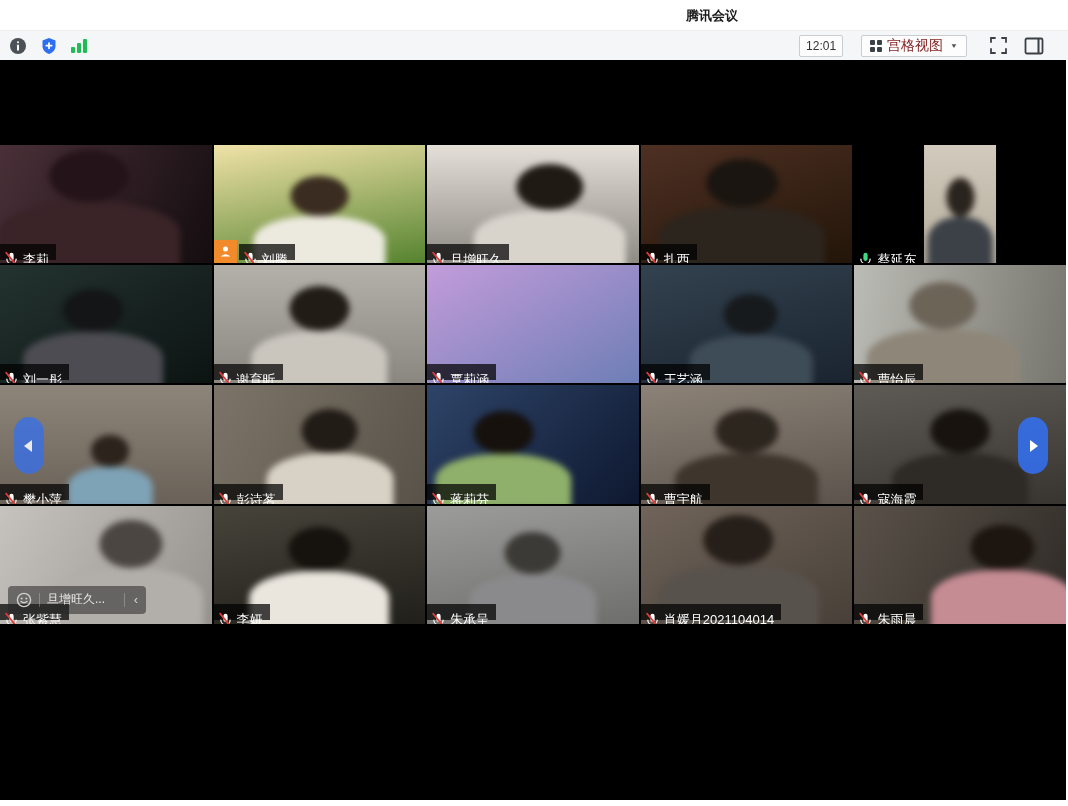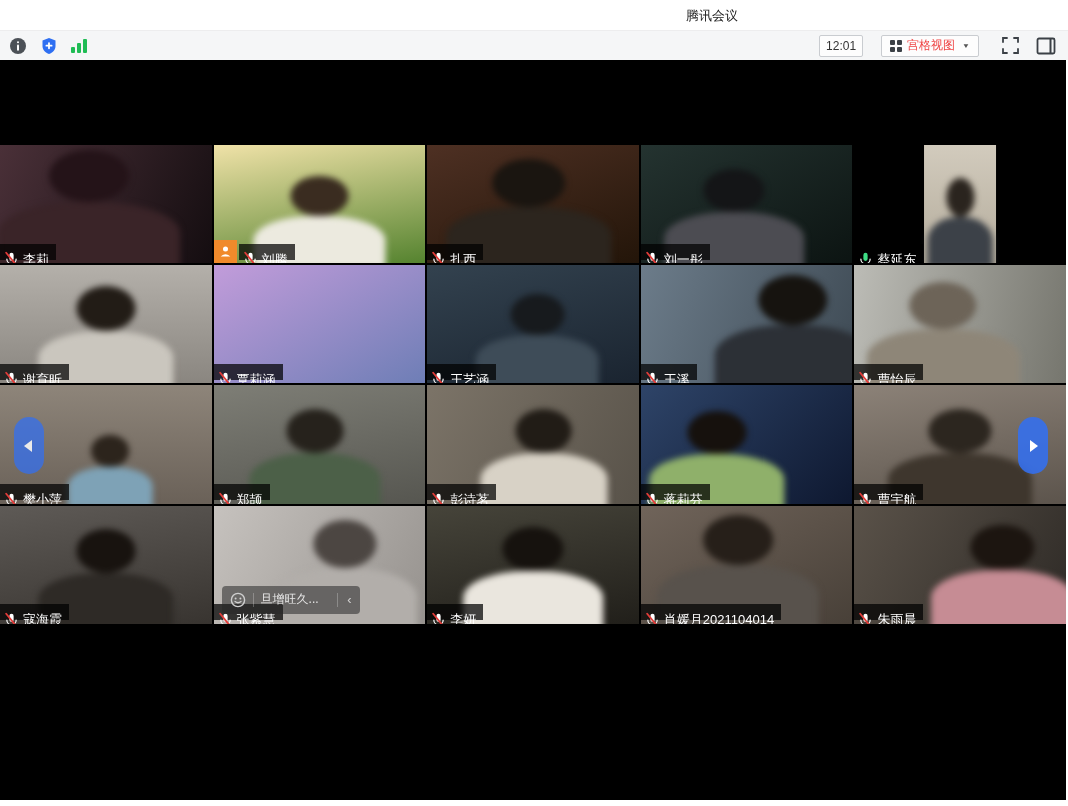--- a/index.html
+++ b/index.html
@@ -1,35 +1,35 @@
 <!DOCTYPE html>
 <html><head>
 <meta charset="utf-8">
 <style>
   * { margin:0; padding:0; box-sizing:border-box; }
   html,body { width:1068px; height:806px; background:#fff; overflow:hidden;
     font-family:"Liberation Sans","DejaVu Sans",sans-serif; }
   .window { position:relative; width:1068px; height:806px; background:#fff; }
 
   
-  .titlebar { position:relative; height:30px; background:#ffffff; }
+  .titlebar { position:relative; height:30px; background:#ffffff;font-weight:bold; }
   .title { position:absolute; left:712px; top:7px; transform:translateX(-50%);
     font-size:13px; color:#1a1a1a; white-space:nowrap; }
 
   
   .toolbar { position:relative; height:30px; background:#f5f6f7;
     border-top:1px solid #ededee; display:flex; align-items:center; }
   .tb-left { display:flex; align-items:center; gap:13px; padding-left:9px; }
-  .tb-right { margin-left:auto; display:flex; align-items:center; padding-right:12px; }
+  .tb-right { margin-left:auto; display:flex; align-items:center; padding-right:24px; }
   .icon-btn { display:flex; align-items:center; justify-content:center; cursor:pointer; }
   .boxed { height:22px; background:#fdfdfd; border:1px solid #c9ccd0; border-radius:2px;
     display:flex; align-items:center; justify-content:center; font-size:12px; color:#333; }
   .time-box { width:44px; margin-right:18px; }
   .view-btn { padding:0 8px; gap:5px; cursor:pointer; }
-  .view-label { font-size:12px; color:#ef4444; }
+  .view-label { font-size:14px; color:#7f1d1d; }
   .caret { font-size:8px; color:#555; transform:scaleY(.8); margin-left:2px; }
   .fs-btn { margin-left:22px; }
   .panel-btn { margin-left:16px; }
   .gridglyph { display:grid; grid-template-columns:5px 5px; grid-template-rows:5px 5px; gap:2px; }
   .gridglyph i { background:#3b4046; border-radius:1px; }
   .sigbars { display:flex; align-items:flex-end; gap:2px; height:14px; }
   .sigbars i { width:4px; background:#1fbc55; border-radius:1px; }
   .sigbars i:nth-child(1){height:6px;} .sigbars i:nth-child(2){height:10px;} .sigbars i:nth-child(3){height:14px;}
 
   
@@ -183,40 +183,85 @@
     <path d="M5.5 11.5 a6.5 6.5 0 0 0 13 0" fill="none" stroke="#fff" stroke-width="1.8" stroke-linecap="round"></path>
     <line x1="12" y1="18.2" x2="12" y2="21" stroke="#fff" stroke-width="1.8" stroke-linecap="round"></line>
     <line x1="8" y1="21.5" x2="16" y2="21.5" stroke="#fff" stroke-width="1.8" stroke-linecap="round"></line>
     <line x1="4.5" y1="2.5" x2="20" y2="21.5" stroke="#e23c39" stroke-width="2.6" stroke-linecap="round"></line>
   </svg></span>
         <span class="pname">刘腾</span>
       </span>
     </div>
   </div>
         <div class="tile">
+    <div class="video" style="background: linear-gradient(rgb(228, 224, 216), rgb(142, 138, 132));">
+      <div class="figure" style="left: 58%; bottom: 0px; transform: translateX(-50%); width: 72%; height: 84%; opacity: 1;">
+        <div class="head" style="background: rgb(32, 26, 20);"></div>
+              <div class="body" style="background: rgb(216, 212, 204);"></div>
+      </div>
+    </div>
+    <div class="label">
+
+      <span class="nameplate">
+        <span class="micwrap"><svg width="17" height="17" viewBox="0 0 24 24">
+    <rect x="9" y="2.5" width="6" height="11.5" rx="3" fill="#ffffff"></rect>
+    <path d="M5.5 11.5 a6.5 6.5 0 0 0 13 0" fill="none" stroke="#fff" stroke-width="1.8" stroke-linecap="round"></path>
+    <line x1="12" y1="18.2" x2="12" y2="21" stroke="#fff" stroke-width="1.8" stroke-linecap="round"></line>
+    <line x1="8" y1="21.5" x2="16" y2="21.5" stroke="#fff" stroke-width="1.8" stroke-linecap="round"></line>
+    <line x1="4.5" y1="2.5" x2="20" y2="21.5" stroke="#e23c39" stroke-width="2.6" stroke-linecap="round"></line>
+  </svg></span>
+        <span class="pname">旦增旺久</span>
+      </span>
+    </div>
+  </div>
+        <div class="tile">
     <div class="video" style="background: linear-gradient(160deg, rgb(78, 48, 35), rgb(35, 21, 9));">
       <div class="figure" style="left: 48%; bottom: 0px; transform: translateX(-50%); width: 78%; height: 88%; opacity: 1;">
         <div class="head" style="background: rgb(26, 21, 16);"></div>
               <div class="body" style="background: rgb(44, 37, 30);"></div>
       </div>
     </div>
     <div class="label">
 
       <span class="nameplate">
         <span class="micwrap"><svg width="17" height="17" viewBox="0 0 24 24">
     <rect x="9" y="2.5" width="6" height="11.5" rx="3" fill="#ffffff"></rect>
     <path d="M5.5 11.5 a6.5 6.5 0 0 0 13 0" fill="none" stroke="#fff" stroke-width="1.8" stroke-linecap="round"></path>
     <line x1="12" y1="18.2" x2="12" y2="21" stroke="#fff" stroke-width="1.8" stroke-linecap="round"></line>
     <line x1="8" y1="21.5" x2="16" y2="21.5" stroke="#fff" stroke-width="1.8" stroke-linecap="round"></line>
     <line x1="4.5" y1="2.5" x2="20" y2="21.5" stroke="#e23c39" stroke-width="2.6" stroke-linecap="round"></line>
   </svg></span>
         <span class="pname">扎西</span>
       </span>
     </div>
   </div>
+        <div class="tile active">
+    <div class="video" style="background: rgb(0, 0, 0);">
+
+    <div class="pvideo" style="background: linear-gradient(rgb(210, 203, 189), rgb(180, 172, 156));">
+              <div class="figure" style="left: 50%; bottom: 0px; transform: translateX(-50%); width: 90%; height: 72%; opacity: 1;">
+        <div class="head" style="background: rgb(42, 36, 30);"></div>
+                <div class="body" style="background: rgb(60, 65, 72);"></div>
+      </div>
+            </div>
+          </div>
+    <div class="label">
+
+      <span class="nameplate">
+        <span class="micwrap"><svg width="17" height="17" viewBox="0 0 24 24">
+    <rect x="9" y="2.5" width="6" height="11.5" rx="3" fill="#3ddc84"></rect>
+    <path d="M5.5 11.5 a6.5 6.5 0 0 0 13 0" fill="none" stroke="#fff" stroke-width="1.8" stroke-linecap="round"></path>
+    <line x1="12" y1="18.2" x2="12" y2="21" stroke="#fff" stroke-width="1.8" stroke-linecap="round"></line>
+    <line x1="8" y1="21.5" x2="16" y2="21.5" stroke="#fff" stroke-width="1.8" stroke-linecap="round"></line>
+
+  </svg></span>
+        <span class="pname">蔡延东</span>
+      </span>
+    </div>
+  </div>
         <div class="tile">
     <div class="video" style="background: linear-gradient(150deg, rgb(36, 51, 48), rgb(12, 20, 18));">
       <div class="figure" style="left: 44%; bottom: 0px; transform: translateX(-50%); width: 66%; height: 80%; opacity: 1;">
         <div class="head" style="background: rgb(20, 21, 23);"></div>
               <div class="body" style="background: rgb(76, 76, 82);"></div>
       </div>
     </div>
     <div class="label">
 
       <span class="nameplate">
@@ -224,44 +269,20 @@
     <rect x="9" y="2.5" width="6" height="11.5" rx="3" fill="#ffffff"></rect>
     <path d="M5.5 11.5 a6.5 6.5 0 0 0 13 0" fill="none" stroke="#fff" stroke-width="1.8" stroke-linecap="round"></path>
     <line x1="12" y1="18.2" x2="12" y2="21" stroke="#fff" stroke-width="1.8" stroke-linecap="round"></line>
     <line x1="8" y1="21.5" x2="16" y2="21.5" stroke="#fff" stroke-width="1.8" stroke-linecap="round"></line>
     <line x1="4.5" y1="2.5" x2="20" y2="21.5" stroke="#e23c39" stroke-width="2.6" stroke-linecap="round"></line>
   </svg></span>
         <span class="pname">刘一彤</span>
       </span>
     </div>
   </div>
-        <div class="tile active">
-    <div class="video" style="background: rgb(0, 0, 0);">
-
-    <div class="pvideo" style="background: linear-gradient(rgb(210, 203, 189), rgb(180, 172, 156));">
-              <div class="figure" style="left: 50%; bottom: 0px; transform: translateX(-50%); width: 90%; height: 72%; opacity: 1;">
-        <div class="head" style="background: rgb(42, 36, 30);"></div>
-                <div class="body" style="background: rgb(60, 65, 72);"></div>
-      </div>
-            </div>
-          </div>
-    <div class="label">
-
-      <span class="nameplate">
-        <span class="micwrap"><svg width="17" height="17" viewBox="0 0 24 24">
-    <rect x="9" y="2.5" width="6" height="11.5" rx="3" fill="#3ddc84"></rect>
-    <path d="M5.5 11.5 a6.5 6.5 0 0 0 13 0" fill="none" stroke="#fff" stroke-width="1.8" stroke-linecap="round"></path>
-    <line x1="12" y1="18.2" x2="12" y2="21" stroke="#fff" stroke-width="1.8" stroke-linecap="round"></line>
-    <line x1="8" y1="21.5" x2="16" y2="21.5" stroke="#fff" stroke-width="1.8" stroke-linecap="round"></line>
-
-  </svg></span>
-        <span class="pname">蔡延东</span>
-      </span>
-    </div>
-  </div>
         <div class="tile">
     <div class="video" style="background: linear-gradient(rgb(180, 176, 170), rgb(138, 134, 128));">
       <div class="figure" style="left: 50%; bottom: 0px; transform: translateX(-50%); width: 64%; height: 82%; opacity: 1;">
         <div class="head" style="background: rgb(34, 28, 22);"></div>
               <div class="body" style="background: rgb(202, 198, 190);"></div>
       </div>
     </div>
     <div class="label">
 
       <span class="nameplate">
@@ -312,41 +333,20 @@
     <path d="M5.5 11.5 a6.5 6.5 0 0 0 13 0" fill="none" stroke="#fff" stroke-width="1.8" stroke-linecap="round"></path>
     <line x1="12" y1="18.2" x2="12" y2="21" stroke="#fff" stroke-width="1.8" stroke-linecap="round"></line>
     <line x1="8" y1="21.5" x2="16" y2="21.5" stroke="#fff" stroke-width="1.8" stroke-linecap="round"></line>
     <line x1="4.5" y1="2.5" x2="20" y2="21.5" stroke="#e23c39" stroke-width="2.6" stroke-linecap="round"></line>
   </svg></span>
         <span class="pname">王艺涵</span>
       </span>
     </div>
   </div>
         <div class="tile">
-    <div class="video" style="background: linear-gradient(110deg, rgb(108, 124, 138), rgb(62, 74, 84));">
-      <div class="figure" style="left: 72%; bottom: 0px; transform: translateX(-50%); width: 74%; height: 92%; opacity: 1;">
-        <div class="head" style="background: rgb(22, 19, 15);"></div>
-              <div class="body" style="background: rgb(44, 48, 54);"></div>
-      </div>
-    </div>
-    <div class="label">
-
-      <span class="nameplate">
-        <span class="micwrap"><svg width="17" height="17" viewBox="0 0 24 24">
-    <rect x="9" y="2.5" width="6" height="11.5" rx="3" fill="#ffffff"></rect>
-    <path d="M5.5 11.5 a6.5 6.5 0 0 0 13 0" fill="none" stroke="#fff" stroke-width="1.8" stroke-linecap="round"></path>
-    <line x1="12" y1="18.2" x2="12" y2="21" stroke="#fff" stroke-width="1.8" stroke-linecap="round"></line>
-    <line x1="8" y1="21.5" x2="16" y2="21.5" stroke="#fff" stroke-width="1.8" stroke-linecap="round"></line>
-    <line x1="4.5" y1="2.5" x2="20" y2="21.5" stroke="#e23c39" stroke-width="2.6" stroke-linecap="round"></line>
-  </svg></span>
-        <span class="pname">王溪</span>
-      </span>
-    </div>
-  </div>
-        <div class="tile">
     <div class="video" style="background: linear-gradient(100deg, rgb(188, 188, 182), rgb(118, 118, 110));">
       <div class="figure" style="left: 42%; bottom: 0px; transform: translateX(-50%); width: 72%; height: 86%; opacity: 1;">
         <div class="head" style="background: rgb(109, 100, 88);"></div>
               <div class="body" style="background: rgb(142, 134, 120);"></div>
       </div>
     </div>
     <div class="label">
 
       <span class="nameplate">
         <span class="micwrap"><svg width="17" height="17" viewBox="0 0 24 24">
@@ -371,41 +371,20 @@
 
       <span class="nameplate">
         <span class="micwrap"><svg width="17" height="17" viewBox="0 0 24 24">
     <rect x="9" y="2.5" width="6" height="11.5" rx="3" fill="#ffffff"></rect>
     <path d="M5.5 11.5 a6.5 6.5 0 0 0 13 0" fill="none" stroke="#fff" stroke-width="1.8" stroke-linecap="round"></path>
     <line x1="12" y1="18.2" x2="12" y2="21" stroke="#fff" stroke-width="1.8" stroke-linecap="round"></line>
     <line x1="8" y1="21.5" x2="16" y2="21.5" stroke="#fff" stroke-width="1.8" stroke-linecap="round"></line>
     <line x1="4.5" y1="2.5" x2="20" y2="21.5" stroke="#e23c39" stroke-width="2.6" stroke-linecap="round"></line>
   </svg></span>
         <span class="pname">樊小萍</span>
-      </span>
-    </div>
-  </div>
-        <div class="tile">
-    <div class="video" style="background: linear-gradient(170deg, rgb(126, 126, 118), rgb(86, 86, 80));">
-      <div class="figure" style="left: 48%; bottom: 0px; transform: translateX(-50%); width: 62%; height: 80%; opacity: 1;">
-        <div class="head" style="background: rgb(38, 34, 28);"></div>
-              <div class="body" style="background: rgb(76, 96, 72);"></div>
-      </div>
-    </div>
-    <div class="label">
-
-      <span class="nameplate">
-        <span class="micwrap"><svg width="17" height="17" viewBox="0 0 24 24">
-    <rect x="9" y="2.5" width="6" height="11.5" rx="3" fill="#ffffff"></rect>
-    <path d="M5.5 11.5 a6.5 6.5 0 0 0 13 0" fill="none" stroke="#fff" stroke-width="1.8" stroke-linecap="round"></path>
-    <line x1="12" y1="18.2" x2="12" y2="21" stroke="#fff" stroke-width="1.8" stroke-linecap="round"></line>
-    <line x1="8" y1="21.5" x2="16" y2="21.5" stroke="#fff" stroke-width="1.8" stroke-linecap="round"></line>
-    <line x1="4.5" y1="2.5" x2="20" y2="21.5" stroke="#e23c39" stroke-width="2.6" stroke-linecap="round"></line>
-  </svg></span>
-        <span class="pname">郑颉</span>
       </span>
     </div>
   </div>
         <div class="tile">
     <div class="video" style="background: linear-gradient(120deg, rgb(124, 116, 104), rgb(88, 82, 73));">
       <div class="figure" style="left: 55%; bottom: 0px; transform: translateX(-50%); width: 60%; height: 80%; opacity: 1;">
         <div class="head" style="background: rgb(33, 28, 22);"></div>
               <div class="body" style="background: rgb(216, 210, 198);"></div>
       </div>
     </div>
@@ -534,20 +513,41 @@
     <path d="M5.5 11.5 a6.5 6.5 0 0 0 13 0" fill="none" stroke="#fff" stroke-width="1.8" stroke-linecap="round"></path>
     <line x1="12" y1="18.2" x2="12" y2="21" stroke="#fff" stroke-width="1.8" stroke-linecap="round"></line>
     <line x1="8" y1="21.5" x2="16" y2="21.5" stroke="#fff" stroke-width="1.8" stroke-linecap="round"></line>
     <line x1="4.5" y1="2.5" x2="20" y2="21.5" stroke="#e23c39" stroke-width="2.6" stroke-linecap="round"></line>
   </svg></span>
         <span class="pname">李妍</span>
       </span>
     </div>
   </div>
         <div class="tile">
+    <div class="video" style="background: linear-gradient(170deg, rgb(156, 156, 154), rgb(110, 110, 108));">
+      <div class="figure" style="left: 50%; bottom: 0px; transform: translateX(-50%); width: 60%; height: 78%; opacity: 1;">
+        <div class="head" style="background: rgb(60, 58, 54);"></div>
+              <div class="body" style="background: rgb(138, 138, 140);"></div>
+      </div>
+    </div>
+    <div class="label">
+
+      <span class="nameplate">
+        <span class="micwrap"><svg width="17" height="17" viewBox="0 0 24 24">
+    <rect x="9" y="2.5" width="6" height="11.5" rx="3" fill="#ffffff"></rect>
+    <path d="M5.5 11.5 a6.5 6.5 0 0 0 13 0" fill="none" stroke="#fff" stroke-width="1.8" stroke-linecap="round"></path>
+    <line x1="12" y1="18.2" x2="12" y2="21" stroke="#fff" stroke-width="1.8" stroke-linecap="round"></line>
+    <line x1="8" y1="21.5" x2="16" y2="21.5" stroke="#fff" stroke-width="1.8" stroke-linecap="round"></line>
+    <line x1="4.5" y1="2.5" x2="20" y2="21.5" stroke="#e23c39" stroke-width="2.6" stroke-linecap="round"></line>
+  </svg></span>
+        <span class="pname">朱承呈</span>
+      </span>
+    </div>
+  </div>
+        <div class="tile">
     <div class="video" style="background: linear-gradient(150deg, rgb(112, 100, 90), rgb(72, 64, 56));">
       <div class="figure" style="left: 46%; bottom: 0px; transform: translateX(-50%); width: 76%; height: 92%; opacity: 1;">
         <div class="head" style="background: rgb(38, 31, 25);"></div>
               <div class="body" style="background: rgb(88, 82, 76);"></div>
       </div>
     </div>
     <div class="label">
 
       <span class="nameplate">
         <span class="micwrap"><svg width="17" height="17" viewBox="0 0 24 24">

